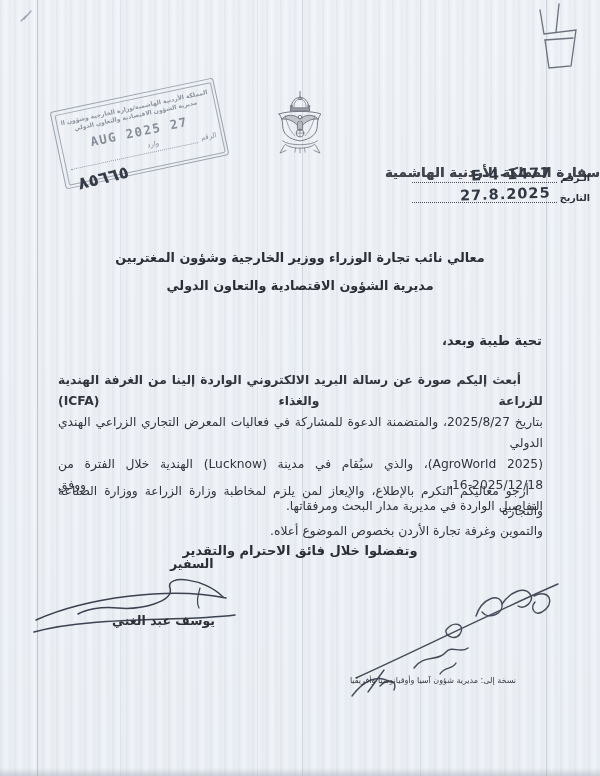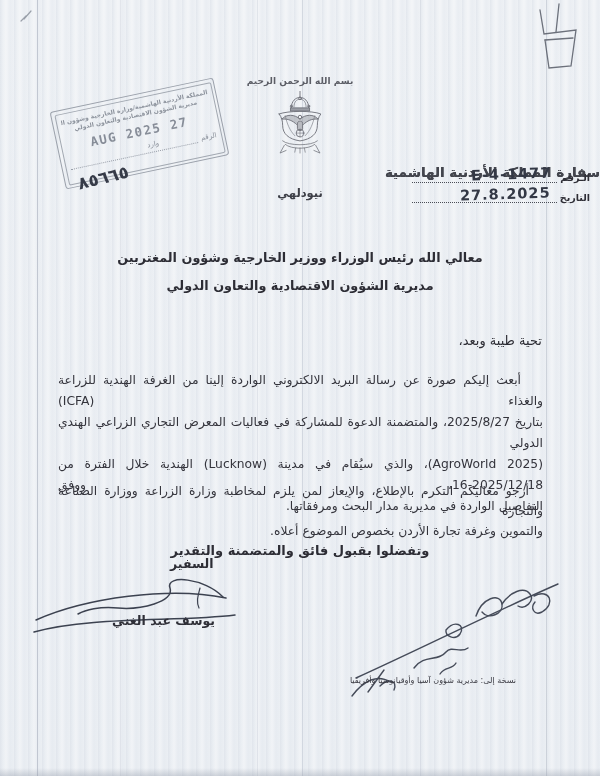--- a/index.html
+++ b/index.html
@@ -52,27 +52,27 @@
   .refs{position:absolute;top:163px;right:10px;width:178px;}
   .ref-row{display:flex;align-items:flex-end;height:20px;}
   .ref-label{font-size:9.5px;font-weight:bold;color:#2e2e36;margin-left:3px;white-space:nowrap;}
   .ref-dots{flex:1;border-bottom:1.5px dotted #4a4d56;position:relative;height:10px;}
   .ref-hw{position:absolute;right:6px;bottom:0px;font-size:14.5px;font-weight:bold;
     color:#333845;white-space:nowrap;transform:rotate(-2deg);letter-spacing:1px;}
 
   
   .addr{position:absolute;top:244px;left:0;right:0;text-align:center;
     font-size:12.8px;font-weight:bold;color:#2d2d35;line-height:28px;}
-  .greet{position:absolute;top:333px;right:58px;font-size:13px;font-weight:normal;color:#2d2d35;}
+  .greet{position:absolute;top:333px;right:58px;font-size:13px;font-weight:bold;color:#2d2d35;}
   .para{position:absolute;right:57px;left:58px;font-size:12.3px;color:#34343c;}
   .p1{top:370px;line-height:21px;}
   .p2{top:481px;line-height:20px;}
   .jline{text-align:justify;text-align-last:justify;}
   .rline{text-align:right;}
-  .ind1{text-indent:22px;}
+  .ind1{text-indent:22px;font-weight:bold;}
   .ind2{text-indent:14px;}
   .closing{position:absolute;top:543px;left:0;right:0;text-align:center;
     font-size:13px;font-weight:bold;color:#2d2d35;}
 
   
   .sig-title{position:absolute;top:556px;left:170px;font-size:12.5px;font-weight:bold;color:#2d2d35;}
   .sig-scribble{position:absolute;top:566px;left:30px;}
   .sig-name{position:absolute;top:613px;left:112px;font-size:12.5px;font-weight:bold;color:#2f2f37;}
 
   
@@ -117,21 +117,20 @@
       <div class="s-date">27 AUG 2025</div>
       <div class="s-row">
         <span class="s-numlab">الرقم</span>
         <span class="s-dots"></span>
         <span class="s-warid">وارد</span>
       </div>
       <div class="s-hw">٨٥٦٦٥</div>
     </div>
   </div>
 
-  <div class="basmala">بسم الله الرحمن الرحيم</div>
 
   <svg class="emblem" width="66" height="74" viewBox="0 0 76 84">
     <g stroke="#73767e" stroke-width="1.1" fill="none" stroke-linecap="round">
       <path d="M38,1 L38,7"></path>
       <circle cx="38" cy="9" r="1.6"></circle>
       <path d="M28,20 C28,12 33,8 38,8 C43,8 48,12 48,20"></path>
       <path d="M31,19 C31,13 34,10 38,10 M45,19 C45,13 42,10 38,10" stroke-width=".8"></path>
       <rect x="27" y="20" width="22" height="3.6" fill="#9a9da5"></rect>
       <circle cx="28" cy="18" r="1.2"></circle>
         <circle cx="48" cy="18" r="1.2"></circle>
@@ -142,57 +141,56 @@
       <path d="M35,38 C35,34 41,34 41,38 L41,44 C41,47 35,47 35,44 Z" fill="rgba(115,118,126,.45)"></path>
       <circle cx="38" cy="49" r="4.4"></circle>
       <path d="M33.8,49 L42.2,49 M38,44.6 L38,53.4" stroke-width=".7"></path>
       <path d="M18,58 C25,64 51,64 58,58 M21,62 C28,68 48,68 55,62" stroke-width=".9"></path>
       <path d="M20,63 L15,72 L22,69 M56,63 L61,72 L54,69" stroke-width=".9"></path>
       <path d="M38,66 L38,72 M33,66 L32,71 M43,66 L44,71" stroke-width=".8"></path>
     </g>
   </svg>
 
   <div class="embassy">سفارة المملكة الأردنية الهاشمية</div>
-  <div class="city">نيودلهي</div>
 
   <div class="refs">
     <div class="ref-row">
       <span class="ref-label">الـرقم</span>
       <span class="ref-dots">
         <span class="ref-hw" dir="ltr">E-4-1477</span>
       </span>
     </div>
     <div class="ref-row">
       <span class="ref-label">التاريخ</span>
       <span class="ref-dots">
         <span class="ref-hw" dir="ltr">27.8.2025</span>
       </span>
     </div>
   </div>
 
   <div class="addr">
-    <div>معالي الله رئيس الوزراء ووزير الخارجية وشؤون المغتربين</div>
+    <div>معالي نائب تجارة الوزراء ووزير الخارجية وشؤون المغتربين</div>
     <div>مديرية الشؤون الاقتصادية والتعاون الدولي</div>
   </div>
 
   <div class="greet">تحية طيبة وبعد،</div>
 
   <div class="para p1">
     <div class="jline ind1">أبعث إليكم صورة عن رسالة البريد الالكتروني الواردة إلينا من الغرفة الهندية للزراعة والغذاء (ICFA)</div>
     <div class="jline">بتاريخ 2025/8/27، والمتضمنة الدعوة للمشاركة في فعاليات المعرض التجاري الزراعي الهندي الدولي</div>
     <div class="jline">(AgroWorld 2025)، والذي سيُقام في مدينة (Lucknow) الهندية خلال الفترة من 2025/12/18-16، ووفق</div>
     <div class="rline">التفاصيل الواردة في مديرية مدار البحث ومرفقاتها.</div>
   </div>
 
   <div class="para p2">
     <div class="jline ind2">أرجو معاليكم التكرم بالإطلاع، والإيعاز لمن يلزم لمخاطبة وزارة الزراعة ووزارة الصناعة والتجارة</div>
     <div class="rline">والتموين وغرفة تجارة الأردن بخصوص الموضوع أعلاه.</div>
   </div>
 
-  <div class="closing">وتفضلوا بقبول فائق والمتضمنة والتقدير</div>
+  <div class="closing">وتفضلوا خلال فائق الاحترام والتقدير</div>
 
   <div class="sig-title">السفير</div>
 
   <svg class="sig-scribble" width="210" height="80" viewBox="0 0 210 80">
     <g stroke="#3c4250" stroke-width="1.5" fill="none" stroke-linecap="round">
       <path d="M6,54 C55,32 140,20 196,32"></path>
       <path d="M193,31 C175,12 135,8 140,22 C145,36 110,44 88,42 C70,40 55,44 48,48"></path>
       <path d="M4,66 C60,50 150,56 205,49"></path>
       <path d="M170,22 C168,30 166,36 169,42" stroke-width="1.2"></path>
     </g>

